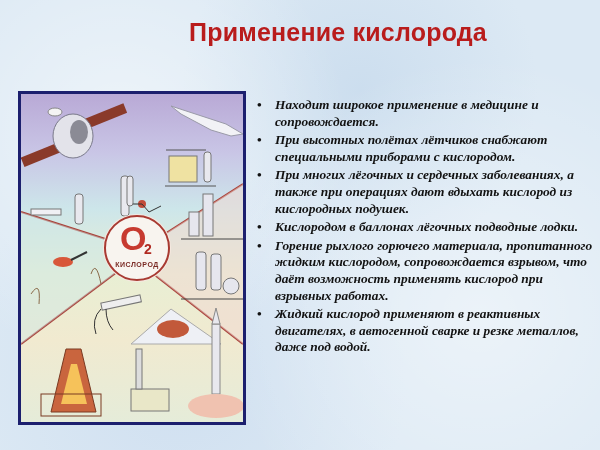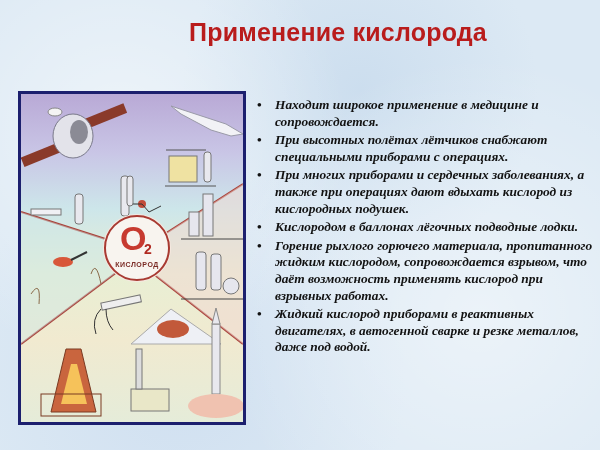--- a/index.html
+++ b/index.html
@@ -145,18 +145,18 @@
 
   <div class="o2-badge">
     <span class="o2-letter">O</span>
     <span class="o2-sub">2</span>
     <span class="o2-caption">КИСЛОРОД</span>
   </div>
 </div>
 
 <ul class="bullets">
   <li><span class="dot">•</span><span>Находит широкое применение в медицине и сопровождается.</span></li>
-  <li><span class="dot">•</span><span>При высотных полётах лётчиков снабжают специальными приборами с операциях.</span></li>
-  <li><span class="dot">•</span><span>При многих приборами и сердечных заболеваниях, а также при операциях дают вдыхать кислород из кислородных подушек.</span></li>
+  <li><span class="dot">•</span><span>При высотных полётах лётчиков снабжают специальными приборами с кислородом.</span></li>
+  <li><span class="dot">•</span><span>При многих лёгочных и сердечных заболеваниях, а также при операциях дают вдыхать кислород из кислородных подушек.</span></li>
   <li><span class="dot">•</span><span>Кислородом в баллонах лёгочных подводные лодки.</span></li>
   <li><span class="dot">•</span><span>Горение рыхлого горючего материала, пропитанного жидким кислородом, сопровождается взрывом, что даёт возможность применять кислород при взрывных работах.</span></li>
-  <li><span class="dot">•</span><span>Жидкий кислород приборами в реактивных двигателях, в автогенной сварке и резке металлов, даже под водой.</span></li>
+  <li><span class="dot">•</span><span>Жидкий кислород применяют в реактивных двигателях, в автогенной сварке и резке металлов, даже под водой.</span></li>
 </ul>
 
 </body></html>

